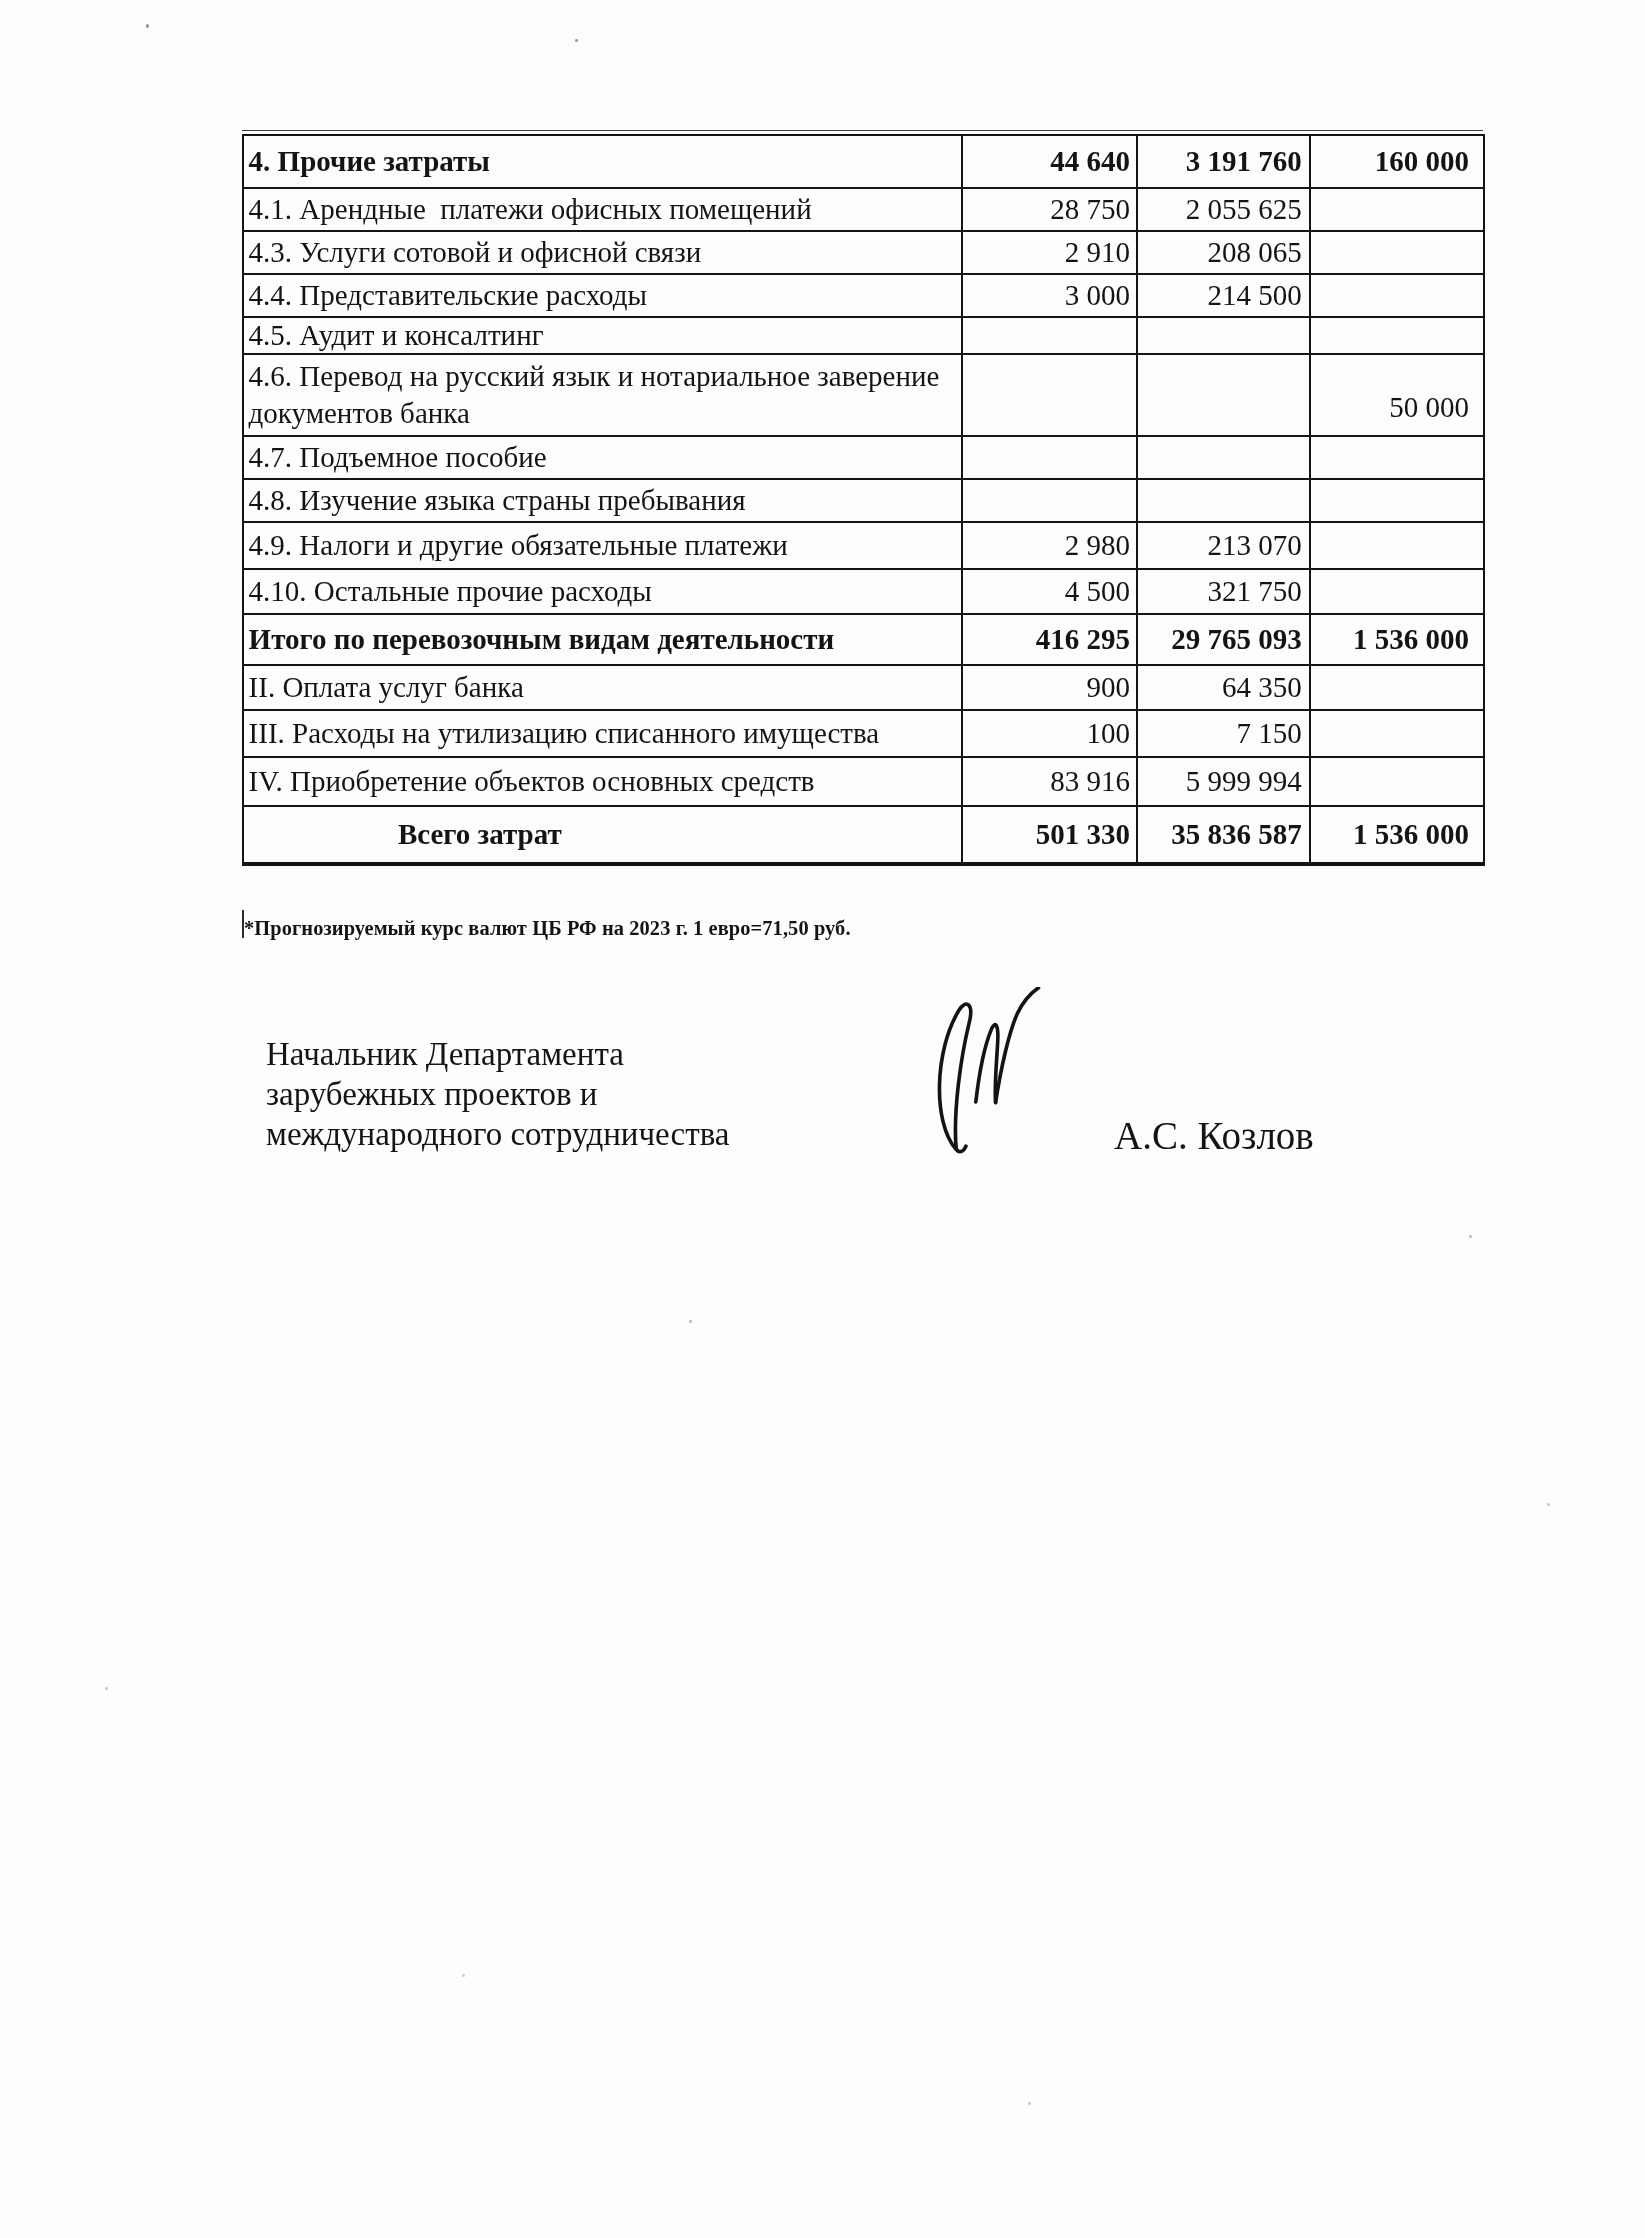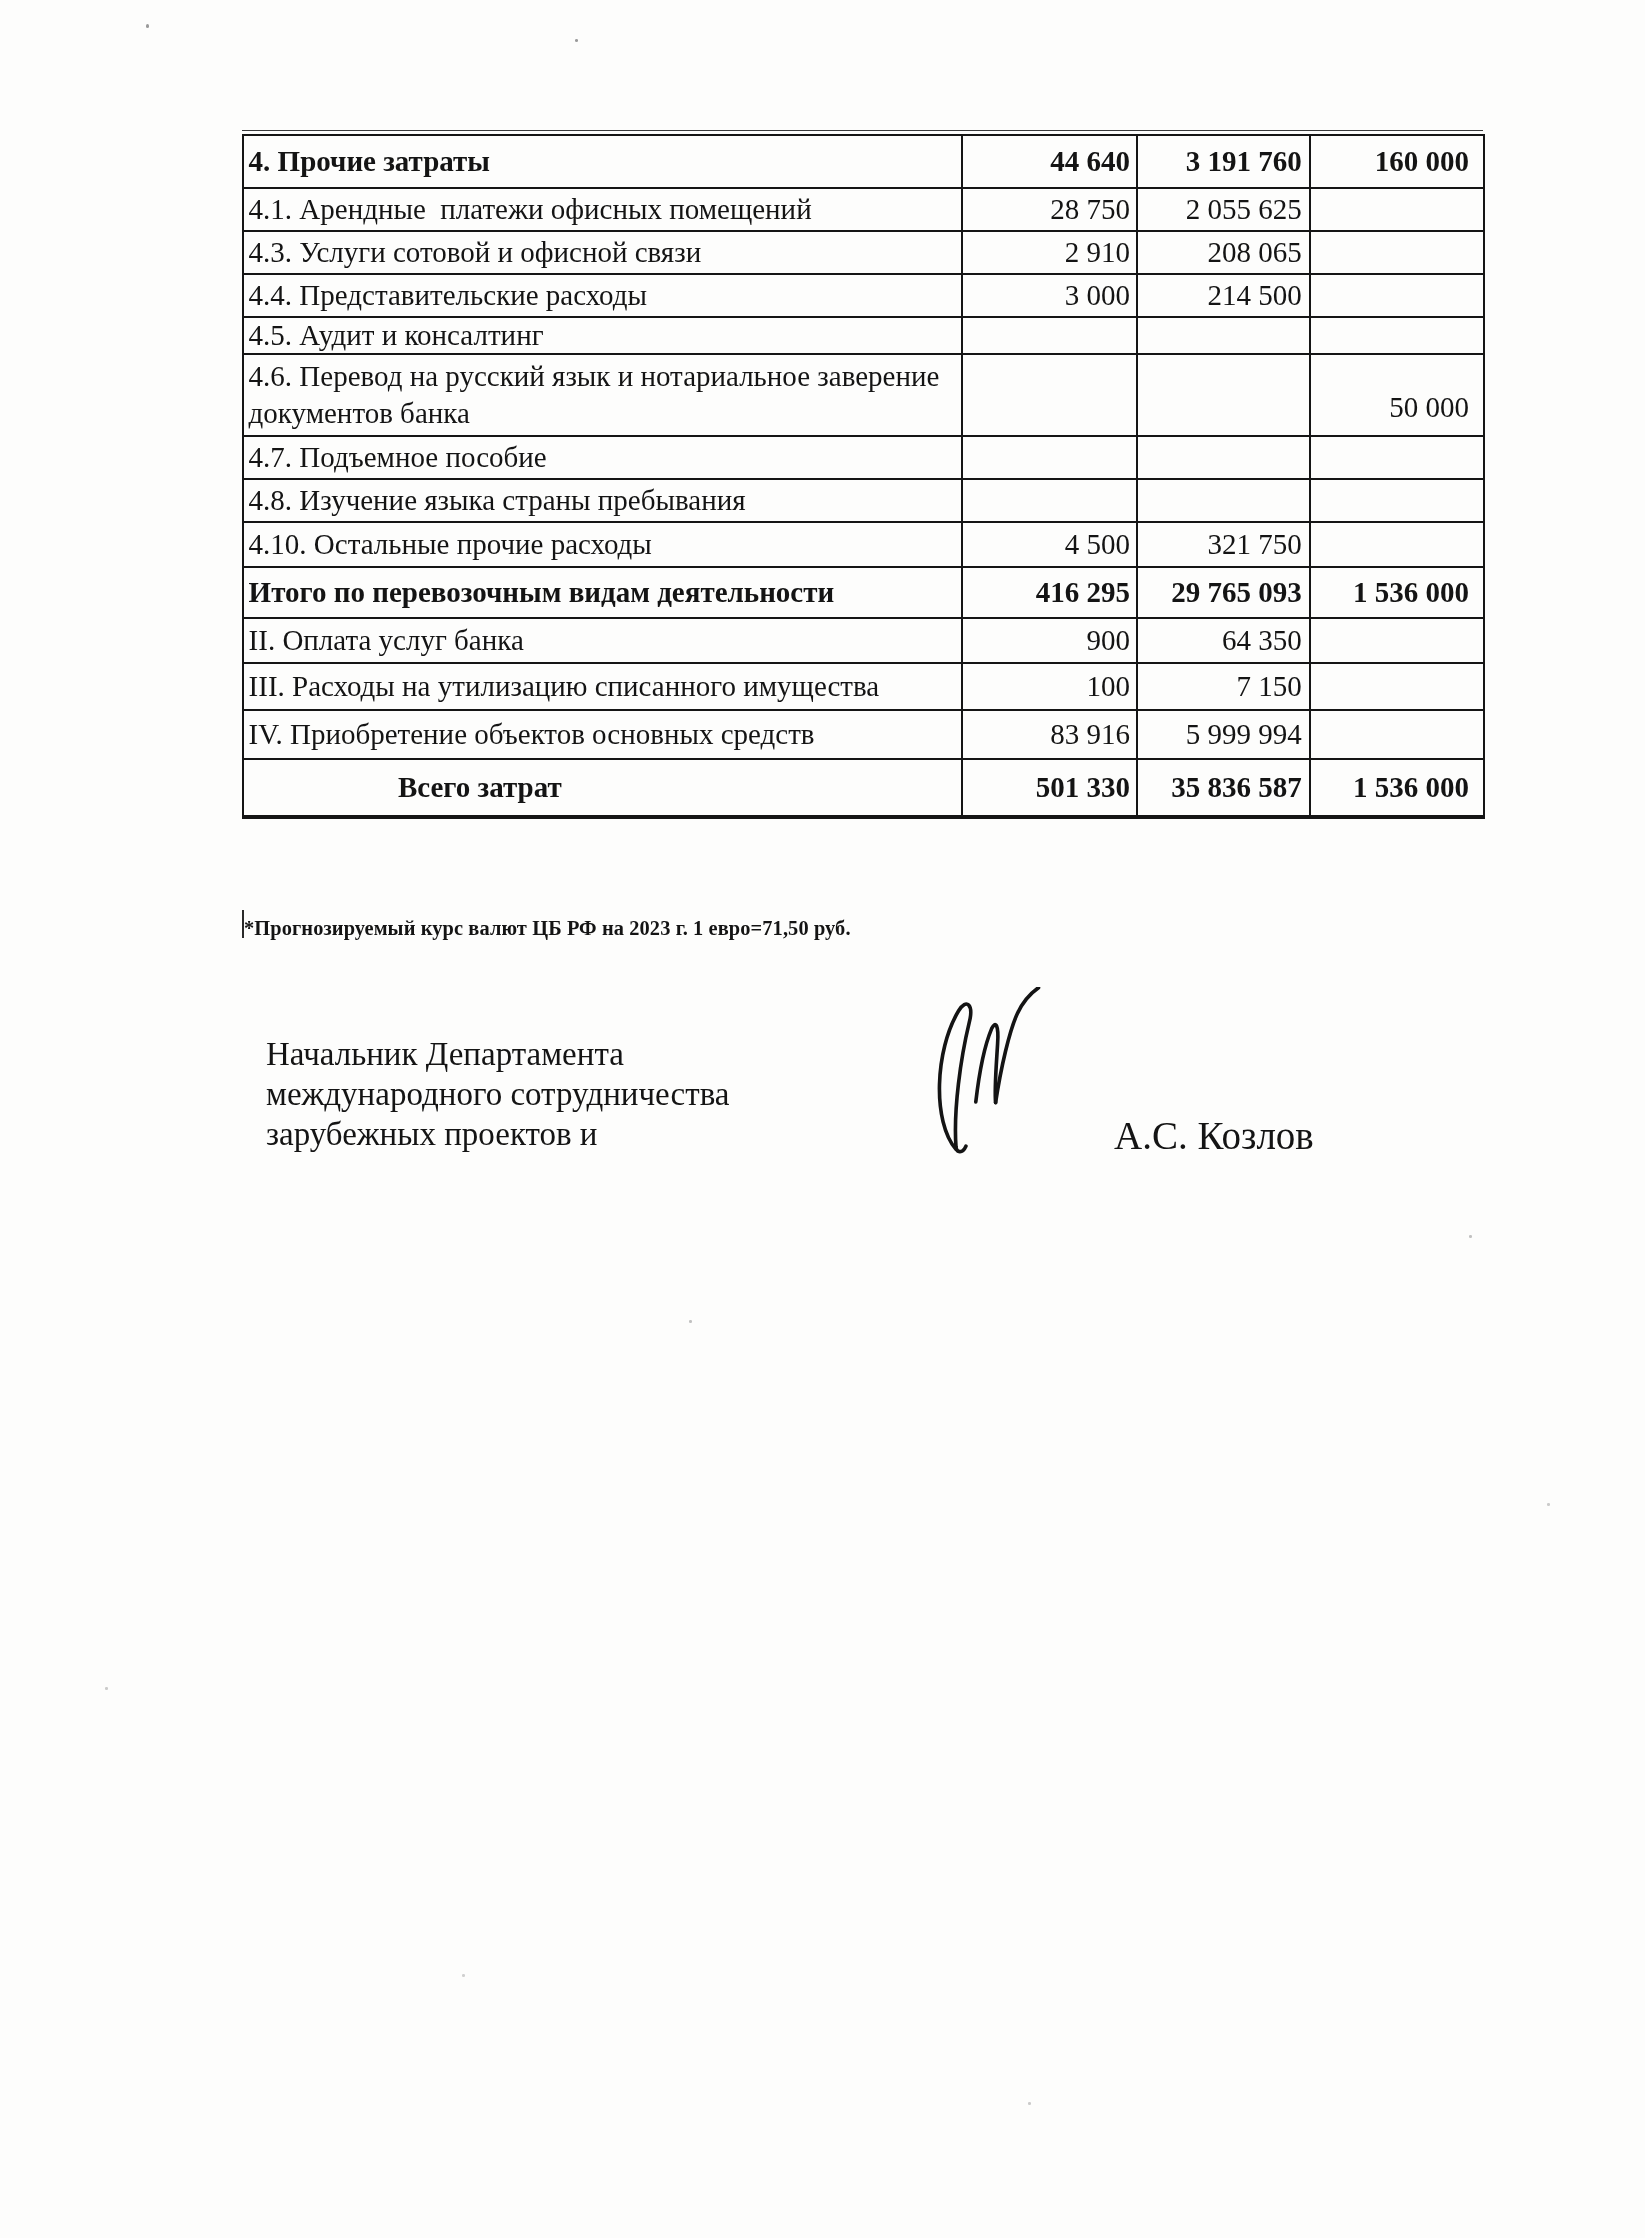--- a/index.html
+++ b/index.html
@@ -168,20 +168,26 @@
         <td class="num"></td>
         <td class="num2"></td>
         <td class="num3"></td>
       </tr>
       <tr class="h66">
         <td class="label">4.8. Изучение языка страны пребывания</td>
         <td class="num"></td>
         <td class="num2"></td>
         <td class="num3"></td>
       </tr>
+      <tr class="h72">
+        <td class="label">4.9. Налоги и другие обязательные платежи</td>
+        <td class="num">2 980</td>
+        <td class="num2">213 070</td>
+        <td class="num3"></td>
+      </tr>
       <tr class="h68">
         <td class="label">4.10. Остальные прочие расходы</td>
         <td class="num">4 500</td>
         <td class="num2">321 750</td>
         <td class="num3"></td>
       </tr>
       <tr class="h78 bold">
         <td class="label">Итого по перевозочным видам деятельности</td>
         <td class="num">416 295</td>
         <td class="num2">29 765 093</td>
@@ -213,22 +219,22 @@
       </tr>
     </tbody>
   </table>
 
   <div class="border-tick"></div>
 
   <div class="footnote">*Прогнозируемый курс валют ЦБ РФ на 2023 г. 1 евро=71,50 руб.</div>
 
   <div class="sig-title">
     <div>Начальник Департамента</div>
+    <div>зарубежных проектов и</div>
     <div>международного сотрудничества</div>
-    <div>зарубежных проектов и</div>
   </div>
 
   <svg class="sig-mark" viewBox="0 0 215 262" xmlns="http://www.w3.org/2000/svg">
     <g fill="none" stroke="#141414" stroke-width="5.5" stroke-linecap="round" stroke-linejoin="round">
       <path d="M 56 246 C 20 204 24 96 60 36 C 72 16 83 27 76 54 C 63 108 52 186 56 242 C 57 252 66 252 71 241"></path>
       <path d="M 86 174 C 92 122 102 82 110 63 C 116 50 121 58 119 86 C 117 120 114 154 116 175"></path>
       <path d="M 116 175 C 124 122 137 66 149 40 C 157 23 168 10 181 1"></path>
     </g>
   </svg>
 

